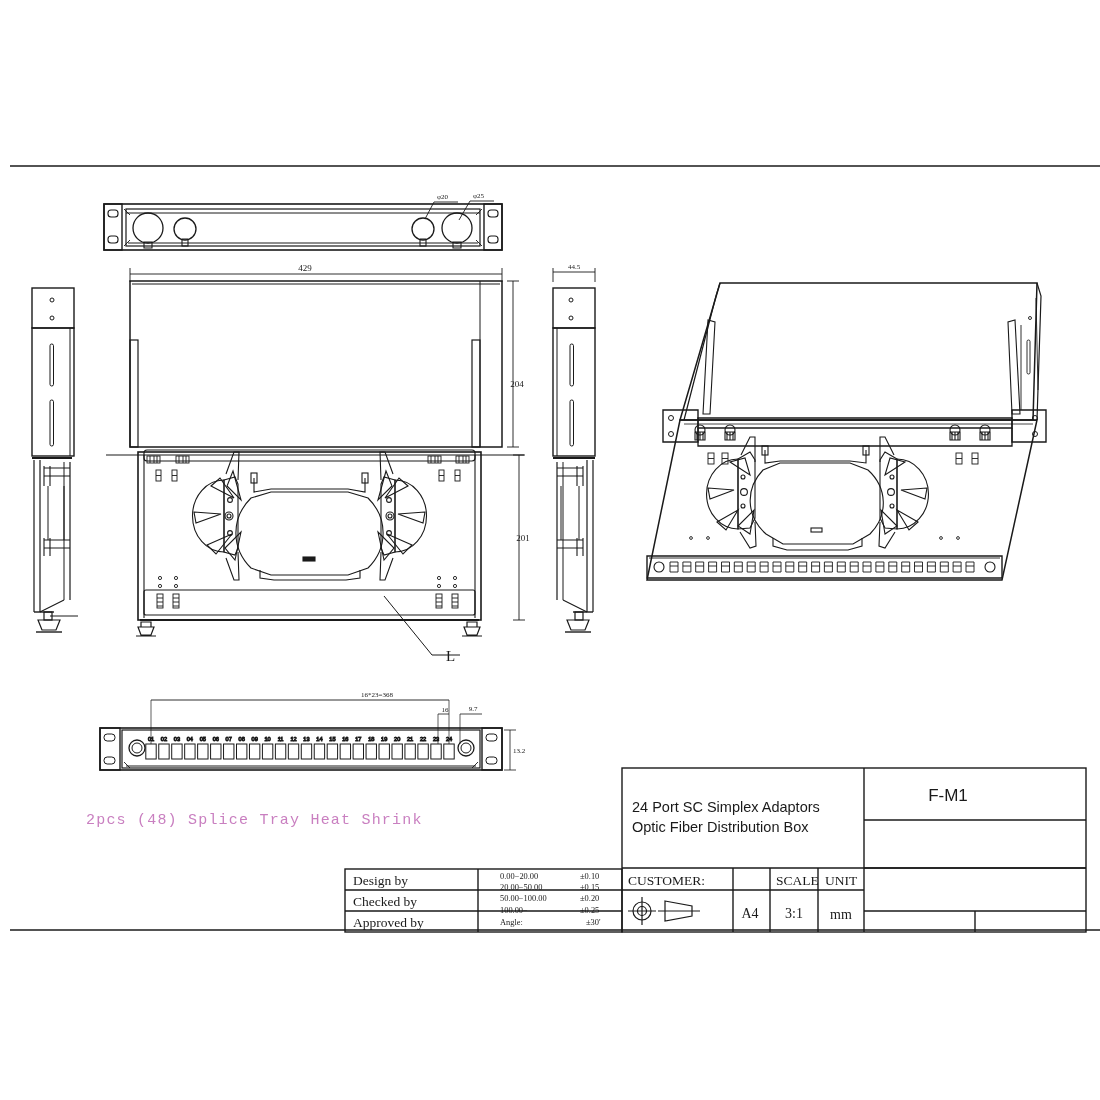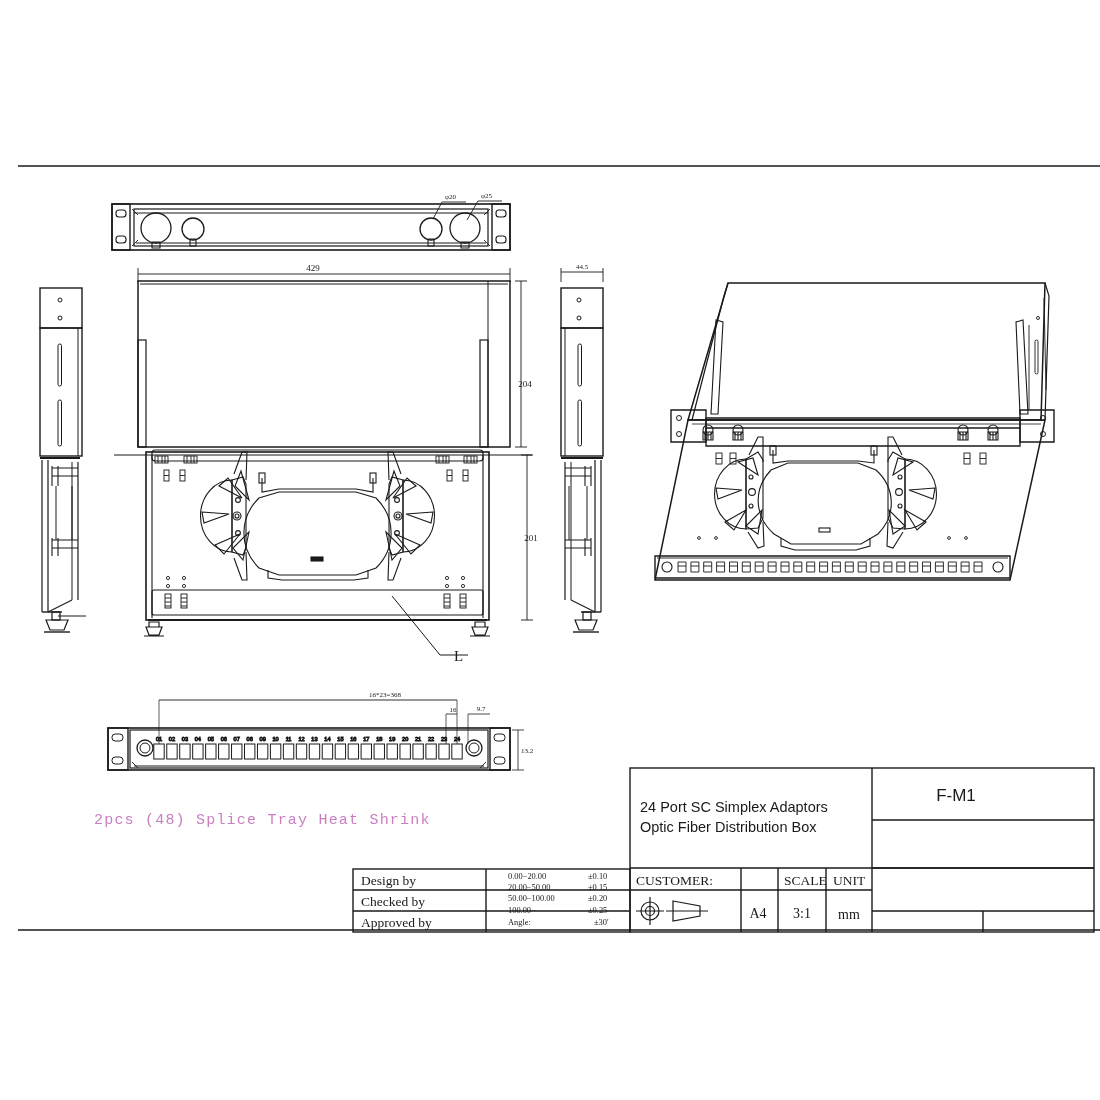--- a/index.html
+++ b/index.html
@@ -1,18 +1,18 @@
 <!DOCTYPE html>
 <html><head>
 <meta charset="utf-8">
 <style>
   html,body{margin:0;padding:0;background:#ffffff;}
   body{width:1100px;height:1100px;position:relative;overflow:hidden;
        font-family:"Liberation Serif",serif;color:#1a1a1a;}
-  .stage{position:absolute;left:16px;top:0;width:1012px;height:1100px;}
+  .stage{position:absolute;left:8px;top:0;width:1012px;height:1100px;}
   svg{display:block;}
   .dimtxt{font-family:"Liberation Serif",serif;font-size:9px;fill:#1a1a1a;}
   .dimtxt-sm{font-family:"Liberation Serif",serif;font-size:7px;fill:#1a1a1a;}
   .porttxt{font-family:"Liberation Sans",sans-serif;font-size:5.6px;fill:#1a1a1a;}
   .note{font-family:"Liberation Mono",monospace;font-size:15px;fill:#c97fc0;letter-spacing:1.2px;}
   .tbserif{font-family:"Liberation Serif",serif;font-size:13.5px;fill:#1a1a1a;}
   .tbserif-sm{font-family:"Liberation Serif",serif;font-size:8.4px;fill:#1a1a1a;}
   .tbsans{font-family:"Liberation Sans",sans-serif;font-size:14.5px;fill:#1a1a1a;}
   .tbsans-lg{font-family:"Liberation Sans",sans-serif;font-size:17px;fill:#1a1a1a;}
   .tbcell{font-family:"Liberation Serif",serif;font-size:14px;fill:#1a1a1a;}

